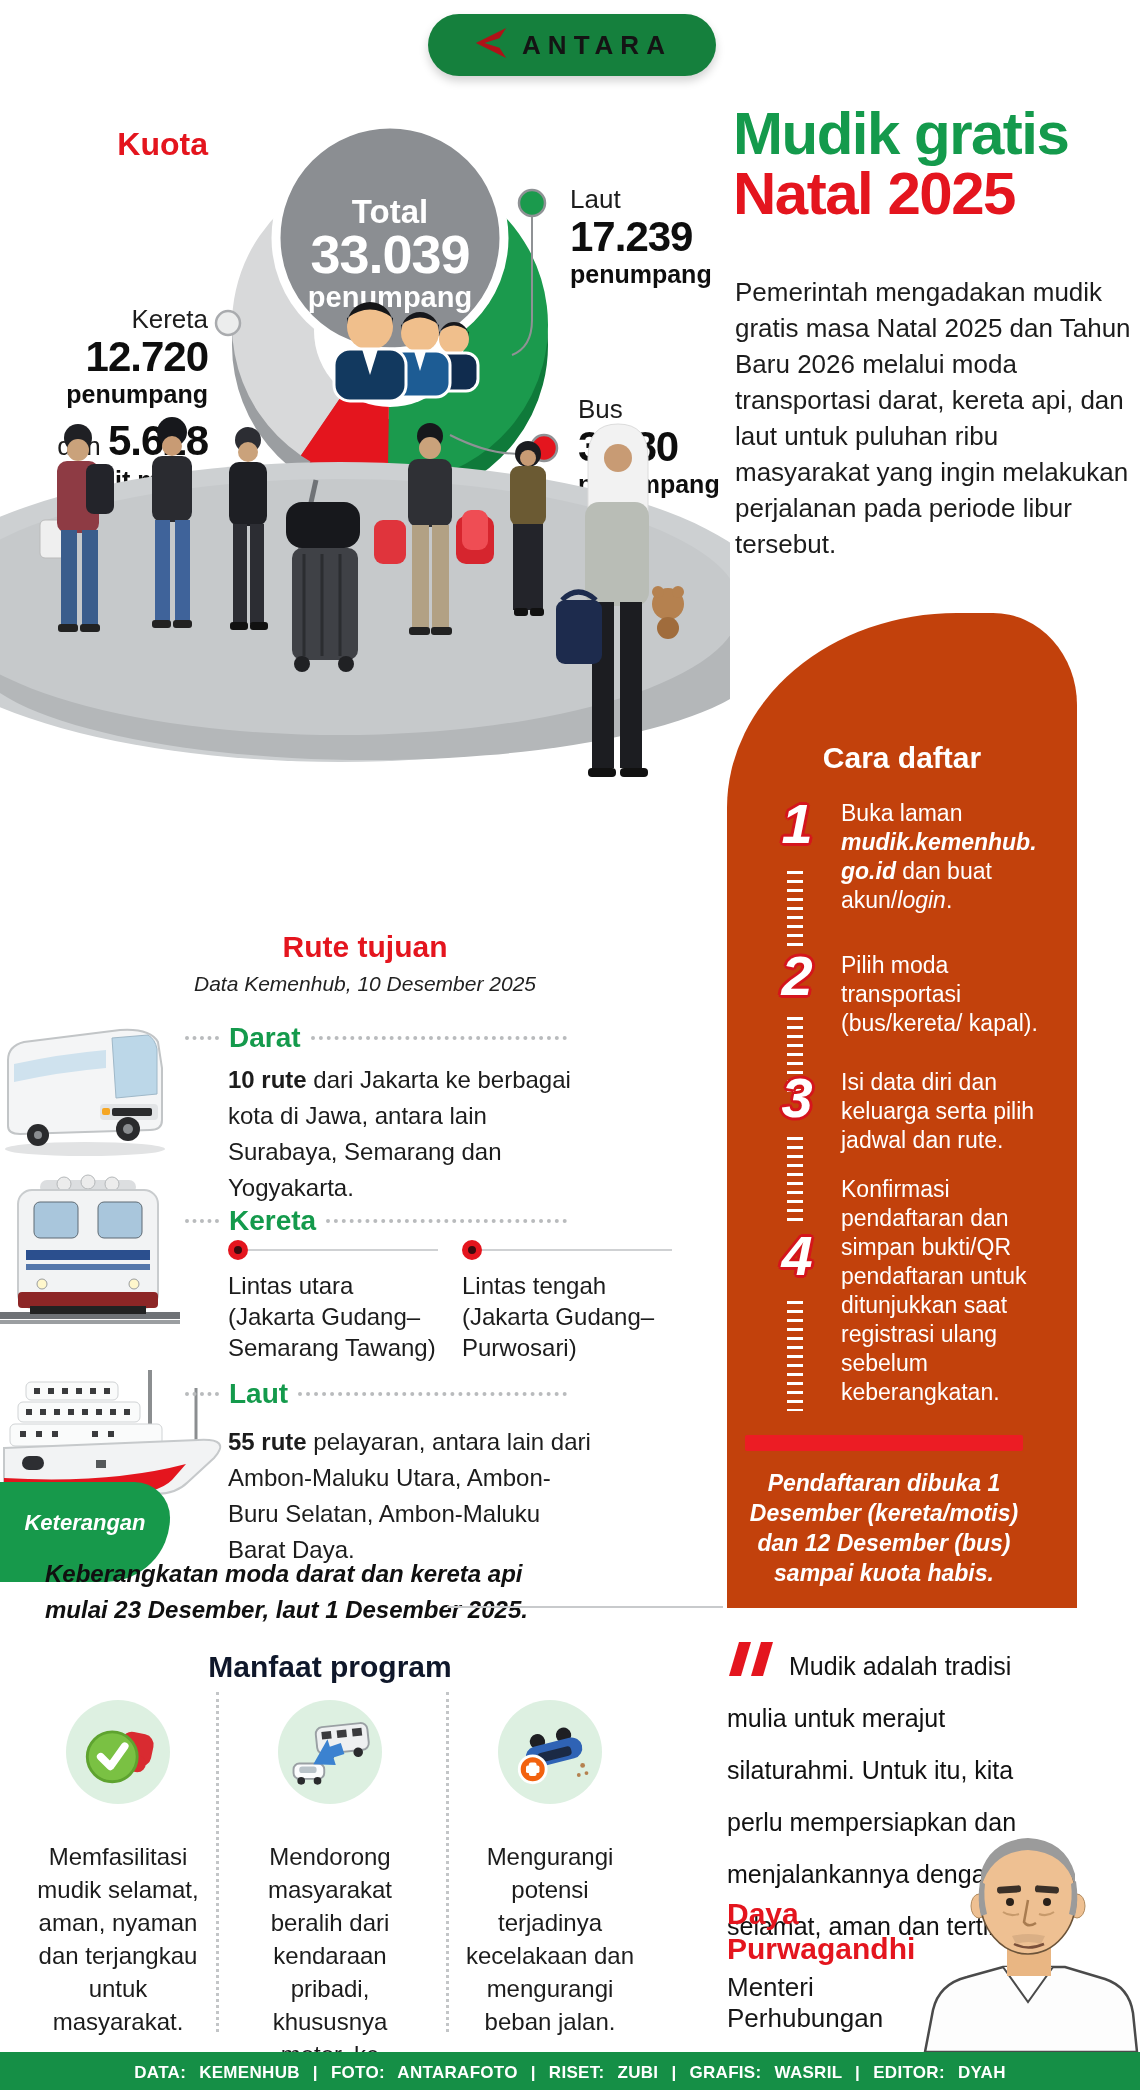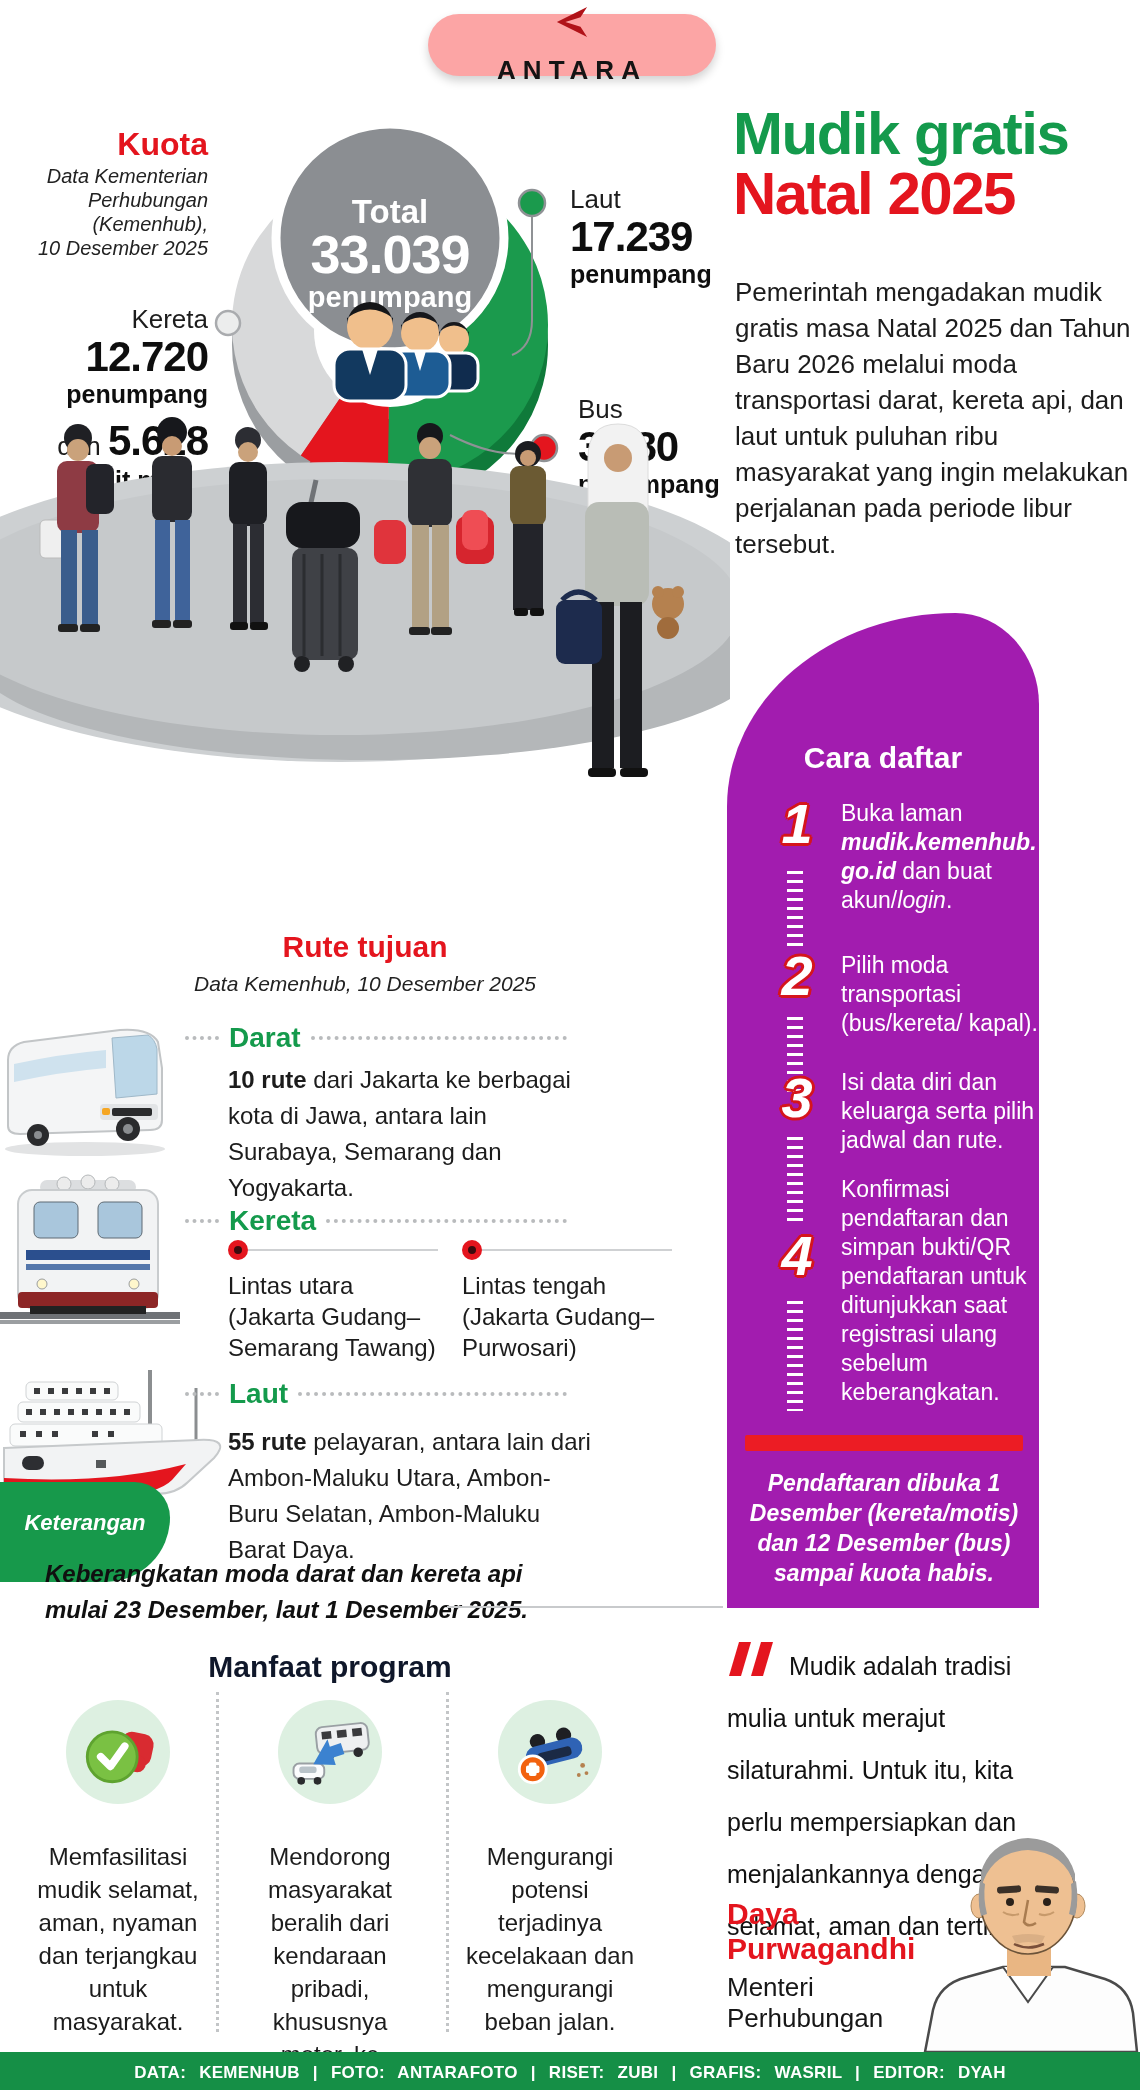--- a/index.html
+++ b/index.html
@@ -1,37 +1,37 @@
 <!DOCTYPE html>
 <html><head>
 <meta charset="utf-8">
 <style>
   html,body{margin:0;padding:0;background:#fff;}
   #page{position:relative;width:1140px;height:2090px;background:#fff;overflow:hidden;
         font-family:"Liberation Sans",sans-serif;color:#1c1c1c;}
   .abs{position:absolute;}
   
-  .logo-pill{left:428px;top:14px;width:288px;height:62px;background:#fca5a5;border-radius:34px;
-    box-shadow:0 5px 10px rgba(0,0,0,.18);display:flex;align-items:center;justify-content:center;gap:12px;flex-direction:column;}
+  .logo-pill{left:428px;top:14px;width:288px;height:62px;background:#15803d;border-radius:34px;
+    box-shadow:0 5px 10px rgba(0,0,0,.18);display:flex;align-items:center;justify-content:center;gap:12px;}
   .logo-word{font-size:26px;font-weight:600;letter-spacing:7px;color:#141414;}
   
   .kuota-h{left:40px;top:126px;width:168px;text-align:right;font-size:32px;font-weight:800;color:#e4151e;}
   .kuota-src{left:12px;top:164px;width:196px;text-align:right;font-style:italic;font-size:20px;line-height:24px;color:#222;}
   .stat{line-height:1;}
   .stat .lab{font-size:26px;color:#1c1c1c;display:block;margin-bottom:4px;}
   .stat .val{font-size:42px;font-weight:800;letter-spacing:-1px;color:#0e0e0e;display:block;margin-bottom:4px;}
   .stat .unit{font-size:25px;font-weight:700;color:#0e0e0e;display:block;}
   .right-align{text-align:right;}
   .inline-dan{font-size:26px;font-weight:400;}
   
   .title1{left:733px;top:104px;width:406px;font-size:60px;line-height:60px;font-weight:800;letter-spacing:-1.5px;color:#149a4c;}
   .title2{left:733px;top:164px;width:406px;font-size:60px;line-height:60px;font-weight:800;letter-spacing:-1.5px;color:#e4151e;}
   .intro{left:735px;top:274px;width:402px;font-size:26px;line-height:36px;color:#1c1c1c;}
   
-  .panel{left:727px;top:613px;width:312px;height:995px;background:#a21caf;
+  .panel{left:727px;top:613px;width:350px;height:995px;background:#c2410c;
     border-top-left-radius:230px 195px;border-top-right-radius:84px 92px;}
   .panel .ttl{position:absolute;left:0;top:128px;width:100%;text-align:center;
     font-size:30px;font-weight:800;color:#fff;}
   .stepnum{position:absolute;left:40px;width:60px;text-align:center;font-size:56px;font-weight:900;font-style:italic;color:#fff;
     text-shadow:-3px 0 #d5151c,3px 0 #d5151c,0 -3px #d5151c,0 3px #d5151c,-2px -2px #d5151c,2px 2px #d5151c,-2px 2px #d5151c,2px -2px #d5151c;}
   .ladder{position:absolute;left:60px;width:16px;
     background:repeating-linear-gradient(to bottom,#fff 0 3px,rgba(0,0,0,0) 3px 9px);}
   .steptxt{position:absolute;left:114px;width:198px;font-size:23px;line-height:29px;color:#fff;overflow-wrap:anywhere;}
   .redbar{position:absolute;left:18px;top:822px;width:278px;height:16px;background:#ec1c24;border-radius:2px;}
   .panel-note{position:absolute;left:10px;top:855px;width:294px;text-align:center;
@@ -75,26 +75,20 @@
   <div class="abs logo-pill">
     <span>
       <svg width="38" height="34" viewBox="0 0 40 36">
           <path d="M36 2 L4 18 L36 34 L29 23 L13 18 L29 13 Z" fill="#b01218"></path>
         </svg>
     </span>
     <span class="logo-word">ANTARA</span>
   </div>
 
   <div class="abs kuota-h">Kuota</div>
-  <div class="abs kuota-src">
-    <div>Data Kementerian</div>
-    <div>Perhubungan</div>
-    <div>(Kemenhub),</div>
-    <div>10 Desember 2025</div>
-  </div>
 
   <svg class="abs" style="left:50px;top:115px;" width="620" height="400" viewBox="0 0 620 400">
 
     <g transform="translate(0,20)" opacity="1">
       <circle cx="340" cy="210" r="116" fill="none" stroke="#9b9ea1" stroke-width="84" stroke-dasharray="280.6 728.8" transform="rotate(124.3 340 210)"></circle>
       <circle cx="340" cy="210" r="116" fill="none" stroke="#0f7a3a" stroke-width="84" stroke-dasharray="380.3 728.8" transform="rotate(-97 340 210)"></circle>
       <circle cx="340" cy="210" r="116" fill="none" stroke="#b5121a" stroke-width="84" stroke-dasharray="67.9 728.8" transform="rotate(90.8 340 210)"></circle>
     </g>
 
     <circle cx="340" cy="210" r="116" fill="none" stroke="#d8d9da" stroke-width="84" stroke-dasharray="280.6 728.8" transform="rotate(124.3 340 210)"></circle>

